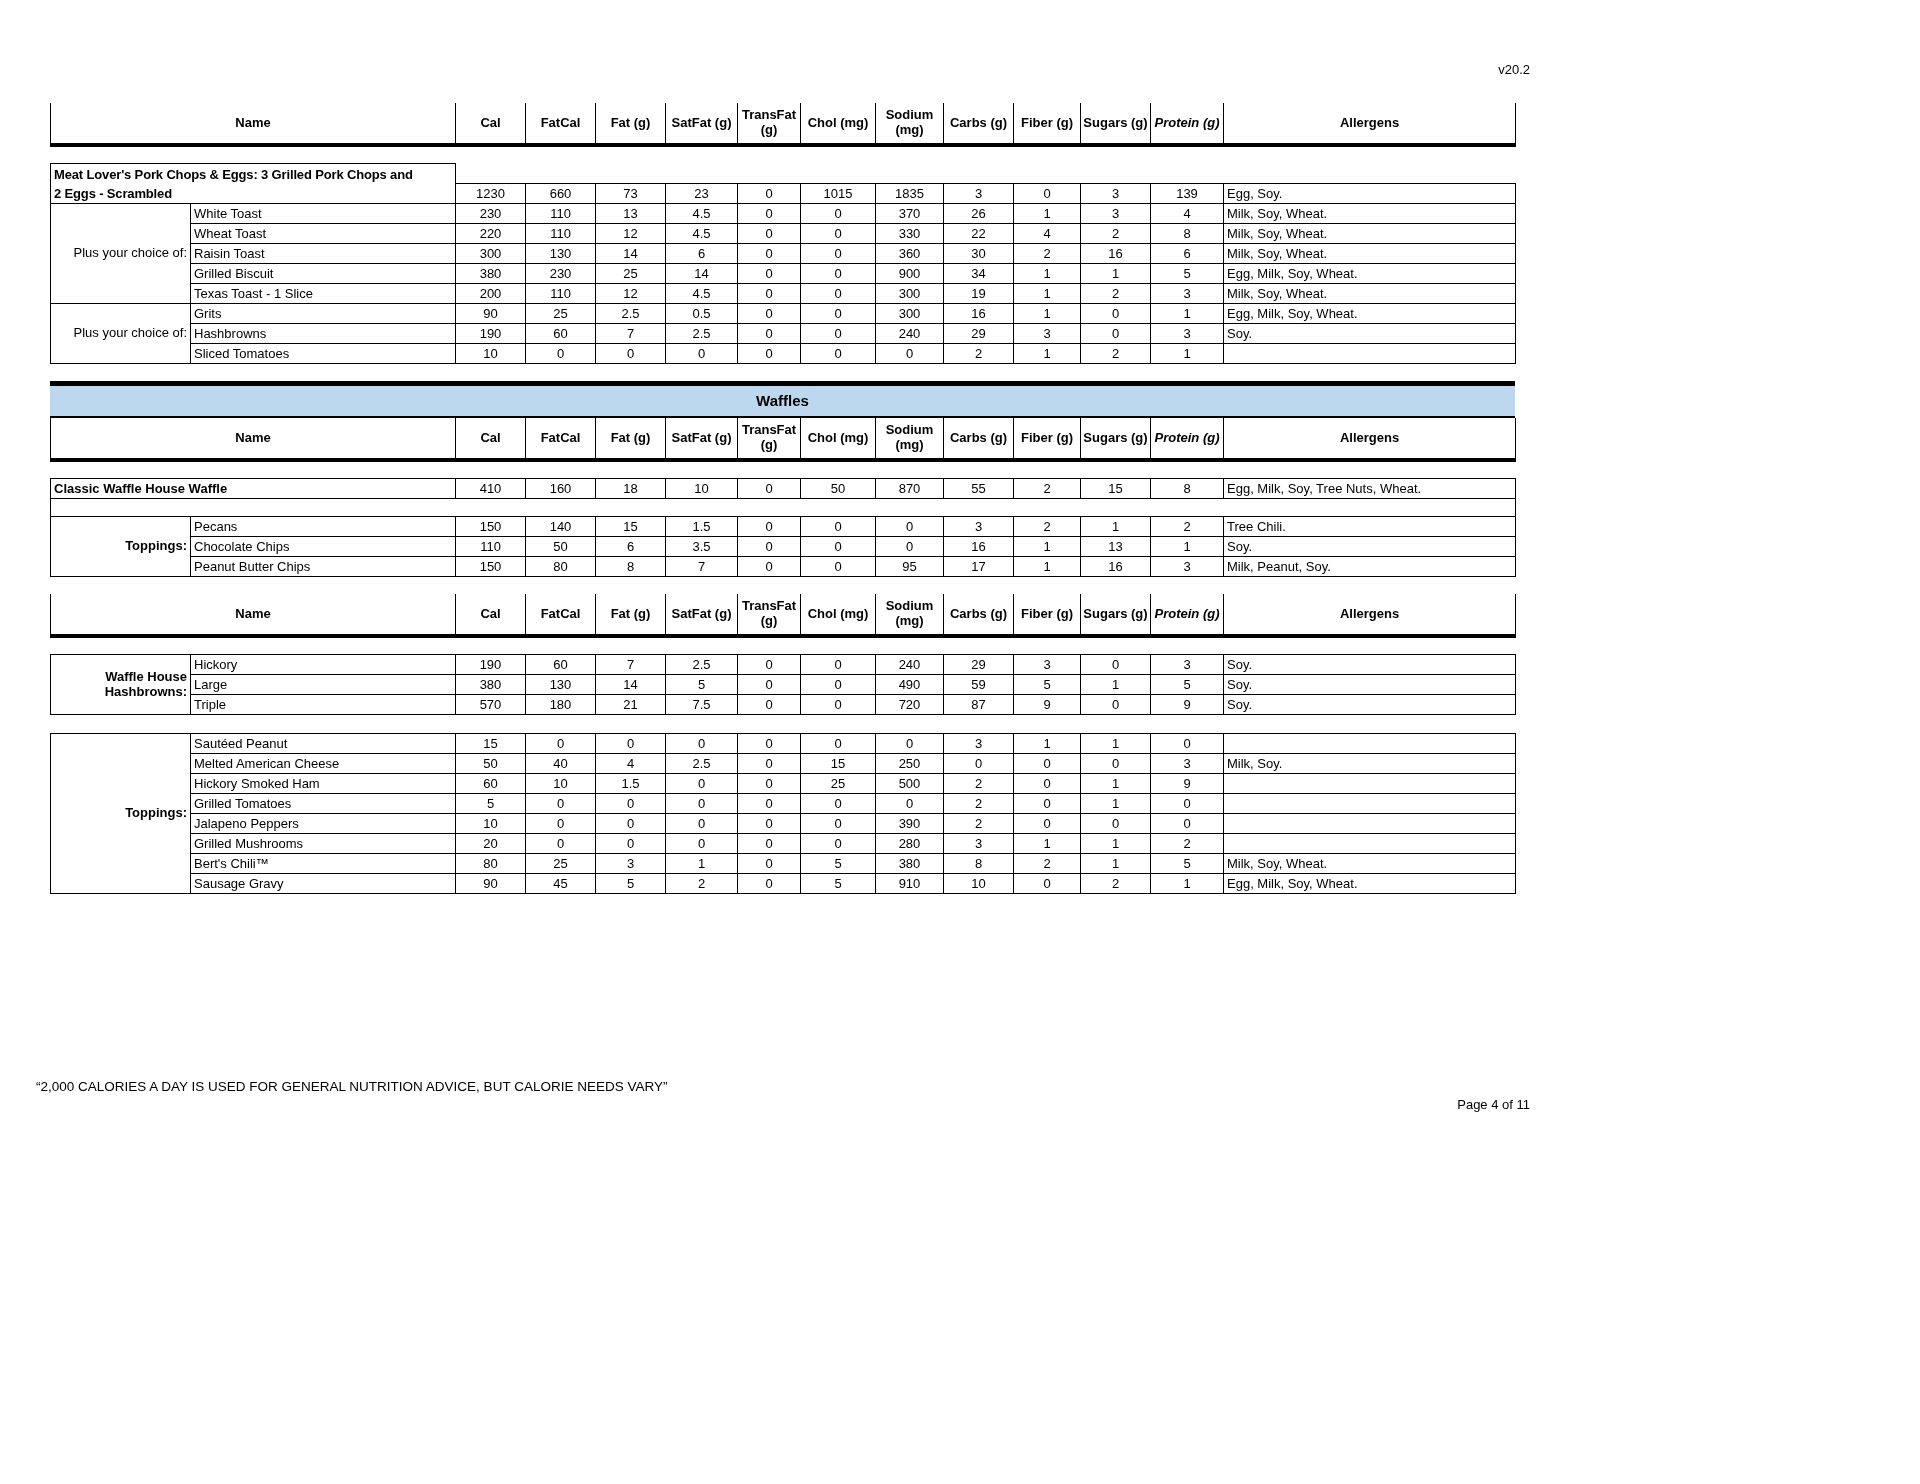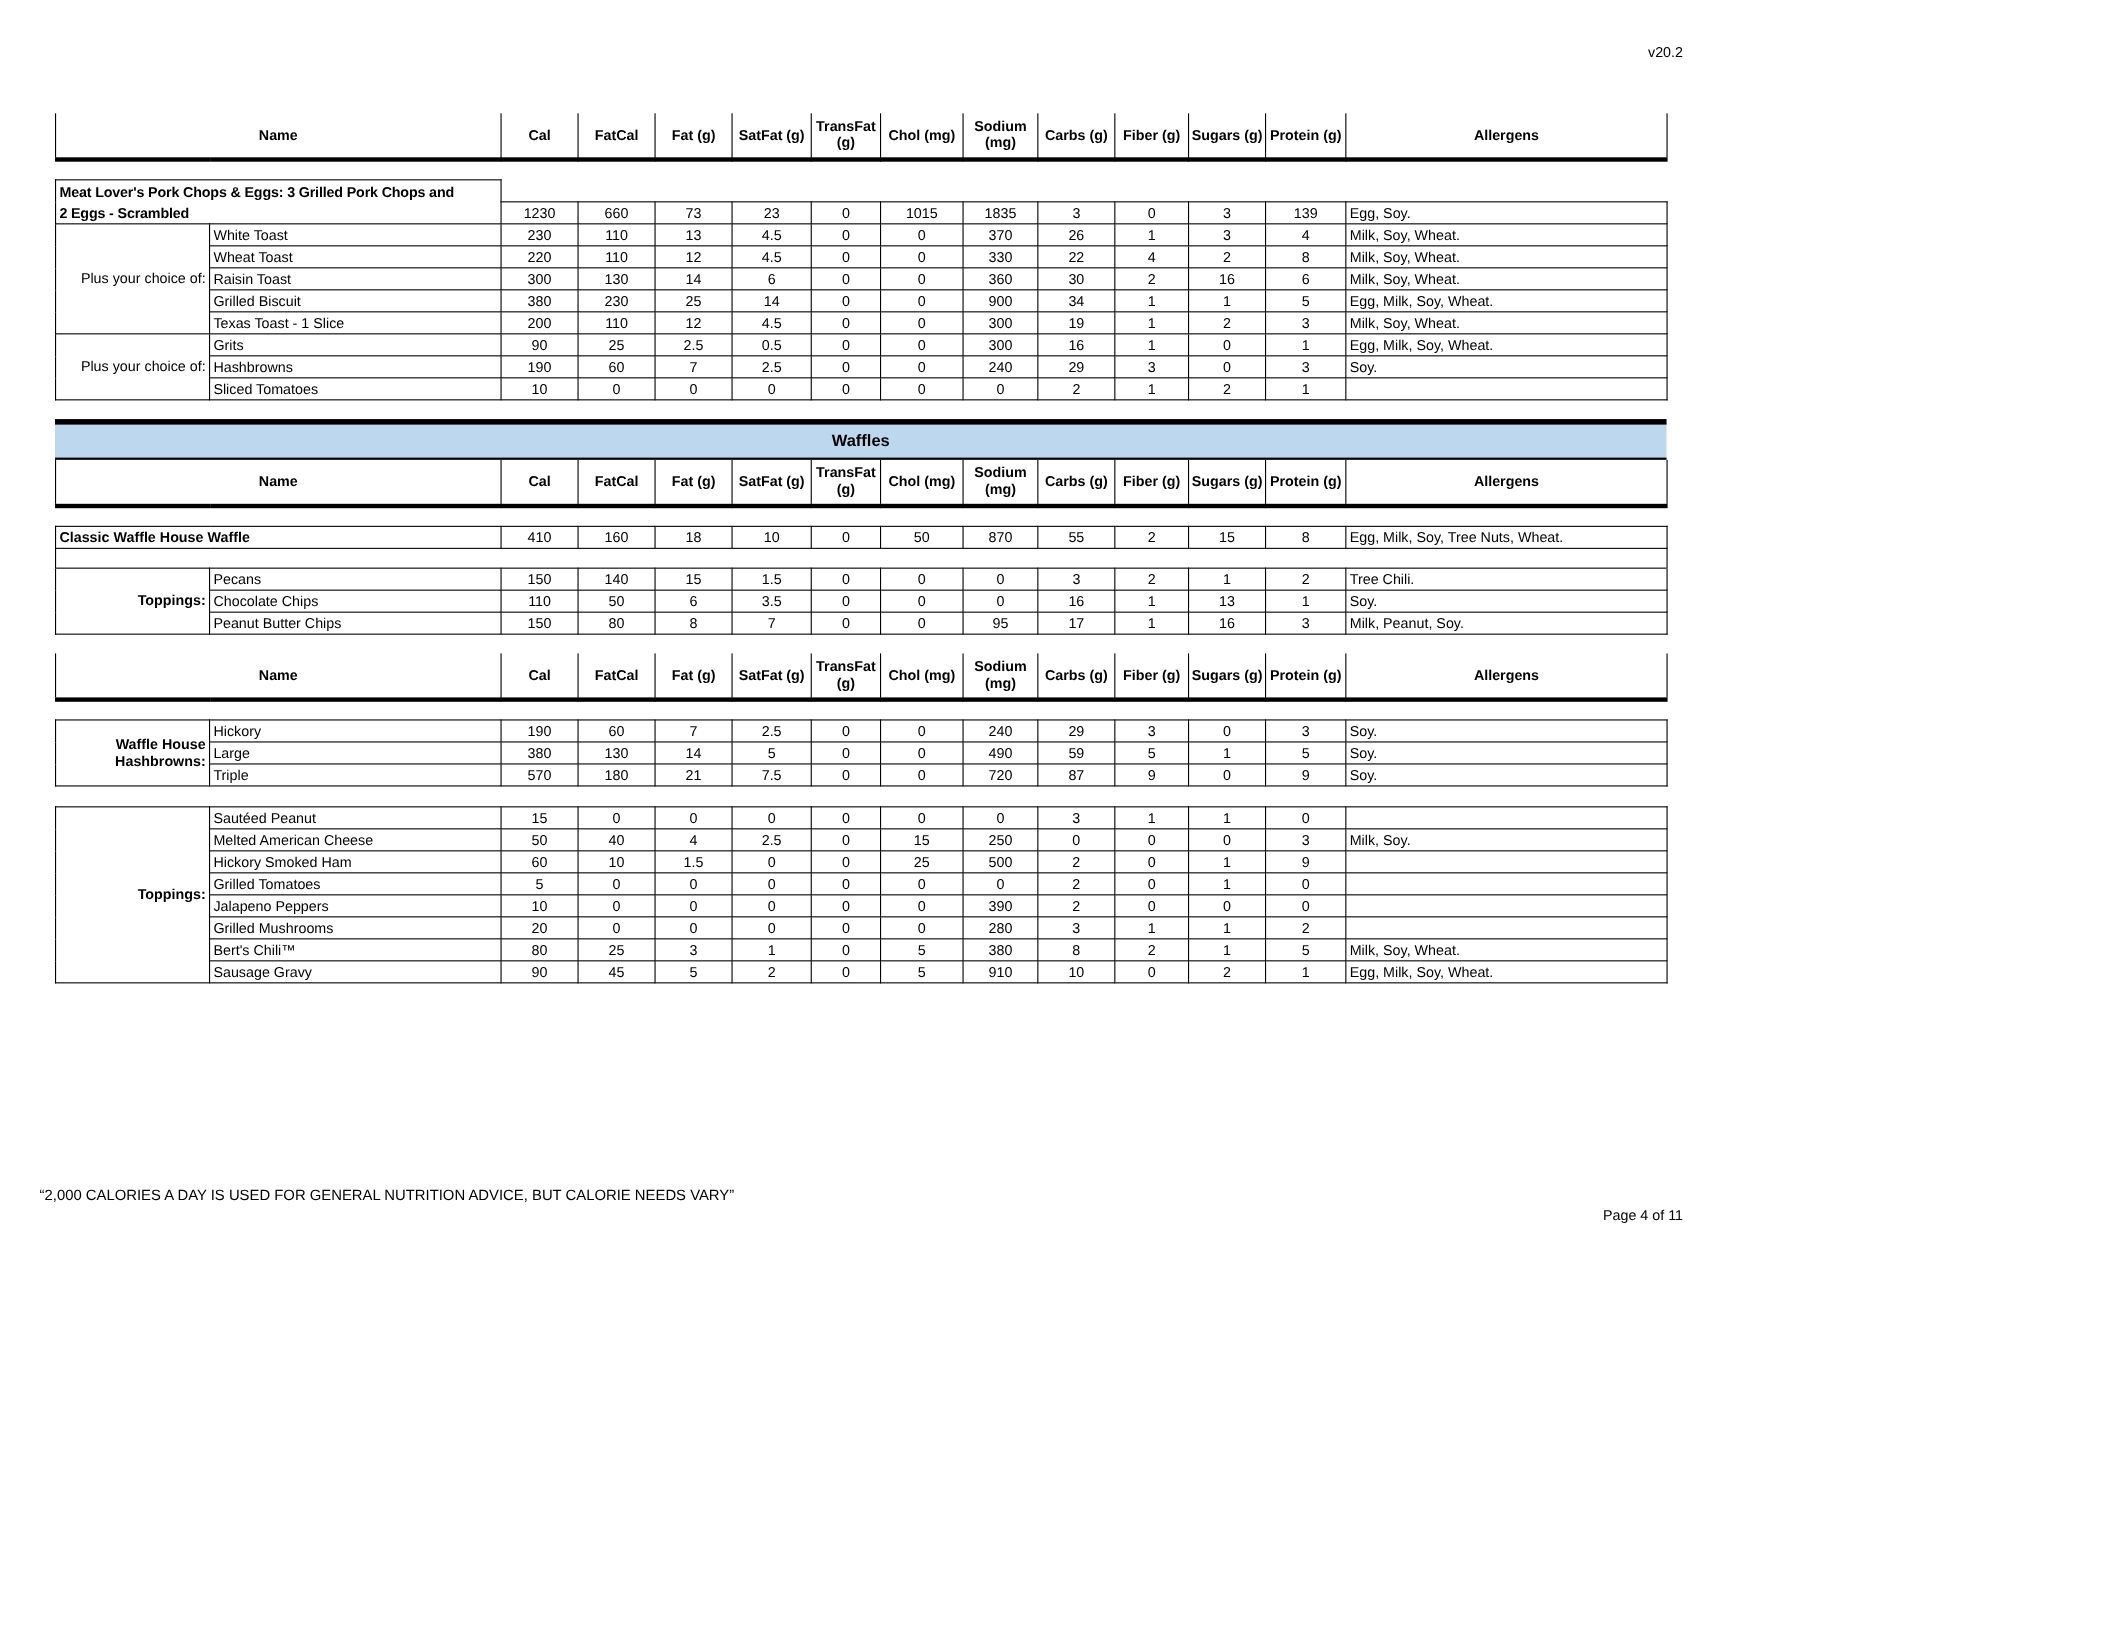--- a/index.html
+++ b/index.html
@@ -2,36 +2,36 @@
 <html><head>
 <meta charset="utf-8">
 <style>
   * { box-sizing: border-box; margin: 0; padding: 0; }
   html, body { background: #fff; }
   body {
     width: 1920px; height: 1484px; position: relative;
     font-family: "Liberation Sans", "DejaVu Sans", sans-serif;
     color: #000;
   }
-  .version-label { position: absolute; top: 40px; right: 390px; font-size: 13px; }
+  .version-label { position: absolute; top: 62px; right: 390px; font-size: 13px; }
   .content { position: absolute; top: 103px; left: 50px; width: 1465px; }
   .section { margin-bottom: 17px; }
   .section-title {
     border-top: 5px solid #000; border-bottom: 2px solid #000;
     background: #BDD7EE; height: 37px; line-height: 30px;
     text-align: center; font-weight: bold; font-size: 15px;
   }
   table.tbl { border-collapse: collapse; table-layout: fixed; width: 1465px; }
   .head-tbl { border-left: 1px solid #000; border-right: 1px solid #000; border-bottom: 4px solid #000; }
   .head-tbl th {
     border: 1px solid #000; border-top: none;
     font-size: 13px; font-weight: bold; text-align: center; vertical-align: middle;
     height: 42px; padding: 1px 2px; line-height: 1.15;
   }
-  .head-tbl th:nth-child(12) { padding: 1px 1px; }
+  .head-tbl th:nth-child(12) { padding: 1px 1px; font-style: italic; }
   .gap { height: 16px; }
   .block-gap { height: 18px; }
   .data-tbl td {
     border: 1px solid #000; height: 20px; font-size: 13px;
     padding: 0 3px; vertical-align: middle; line-height: 1.2;
   }
   .data-tbl td.ghost { border: none; }
   .data-tbl td.spacer { border: none; border-left: 1px solid #000; border-right: 1px solid #000; height: 18px; }
   td.num { text-align: center; padding: 0 1px; }
   td.name { text-align: left; }

